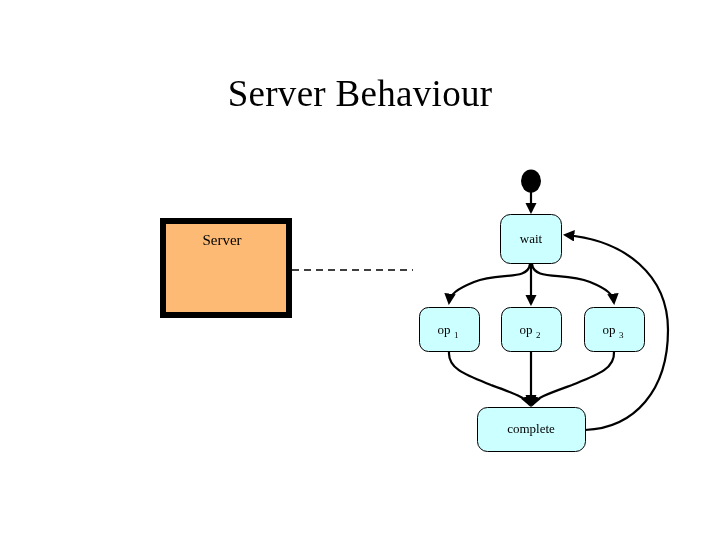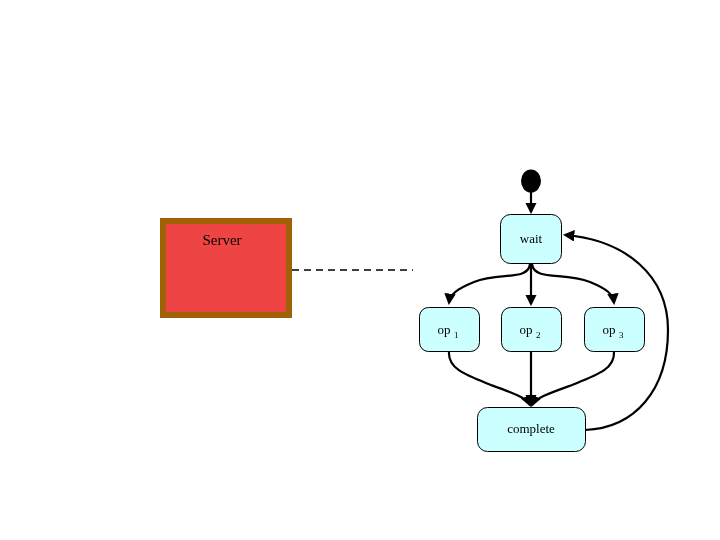--- a/index.html
+++ b/index.html
@@ -30,22 +30,22 @@
   }
 
   
   #server-box {
     position: absolute;
     left: 160px;
     top: 218px;
     width: 132px;
     height: 100px;
     box-sizing: border-box;
-    background: #ef4444;
-    border: 6px solid #a16207;
+    background: #fdba74;
+    border: 6px solid #000000;
   }
   #server-label {
     position: absolute;
     left: 0;
     top: 8px;
     width: 100%;
     text-align: center;
     font-family: "Liberation Serif", "DejaVu Serif", serif;
     font-size: 15px;
     color: #000000;
@@ -88,20 +88,21 @@
   }
   .init-dot {
     fill: #000000;
   }
 </style>
 </head>
 <body>
 
 <div id="slide">
 
+  <div id="title">Server Behaviour</div>
 
   <div id="server-box">
     <div id="server-label">Server</div>
   </div>
 
   <svg id="diagram" viewBox="0 0 720 540" xmlns="http://www.w3.org/2000/svg">
 
     <defs>
       <marker id="arrow" viewBox="0 0 10 10" refX="8.2" refY="5" markerWidth="5.2" markerHeight="5.2" orient="auto-start-reverse">
         <path d="M 0 0 L 10 5 L 0 10 z" fill="#000000"></path>

